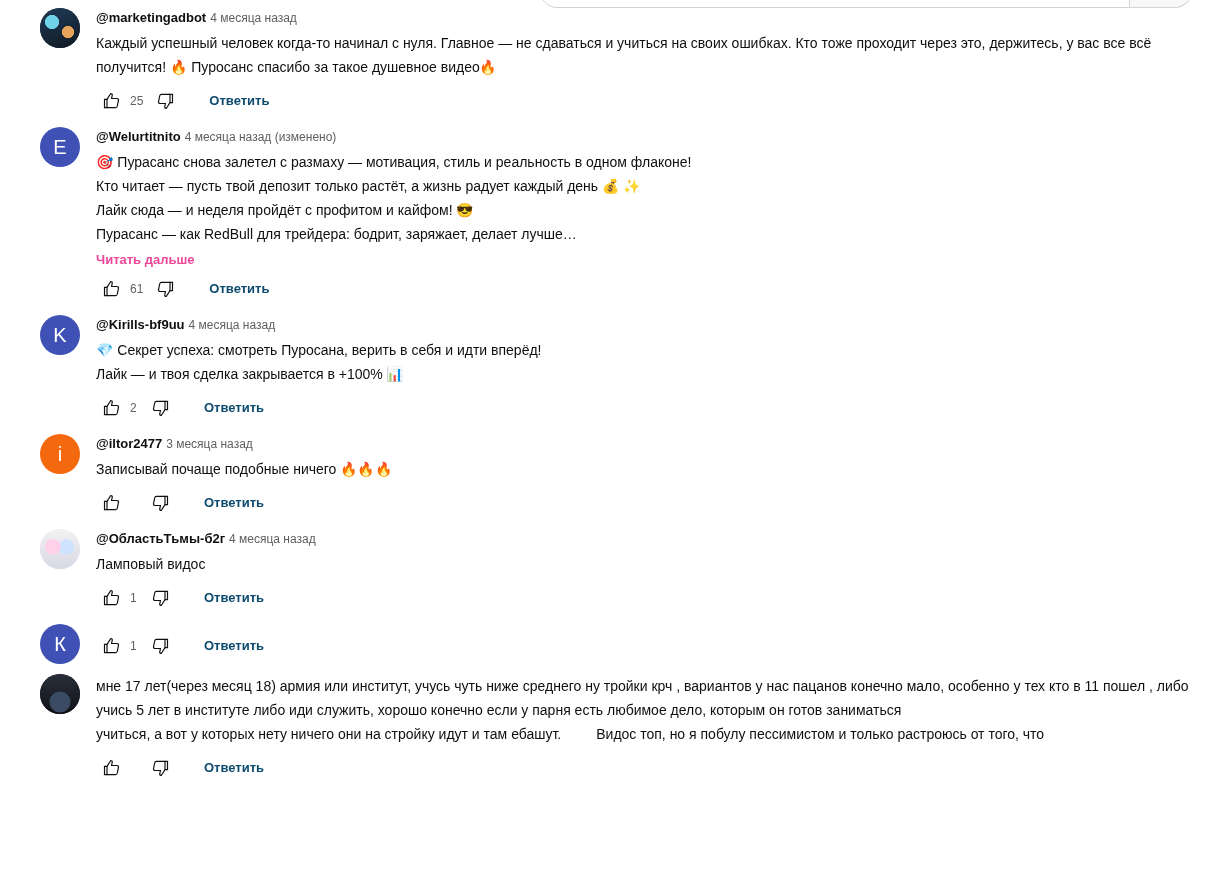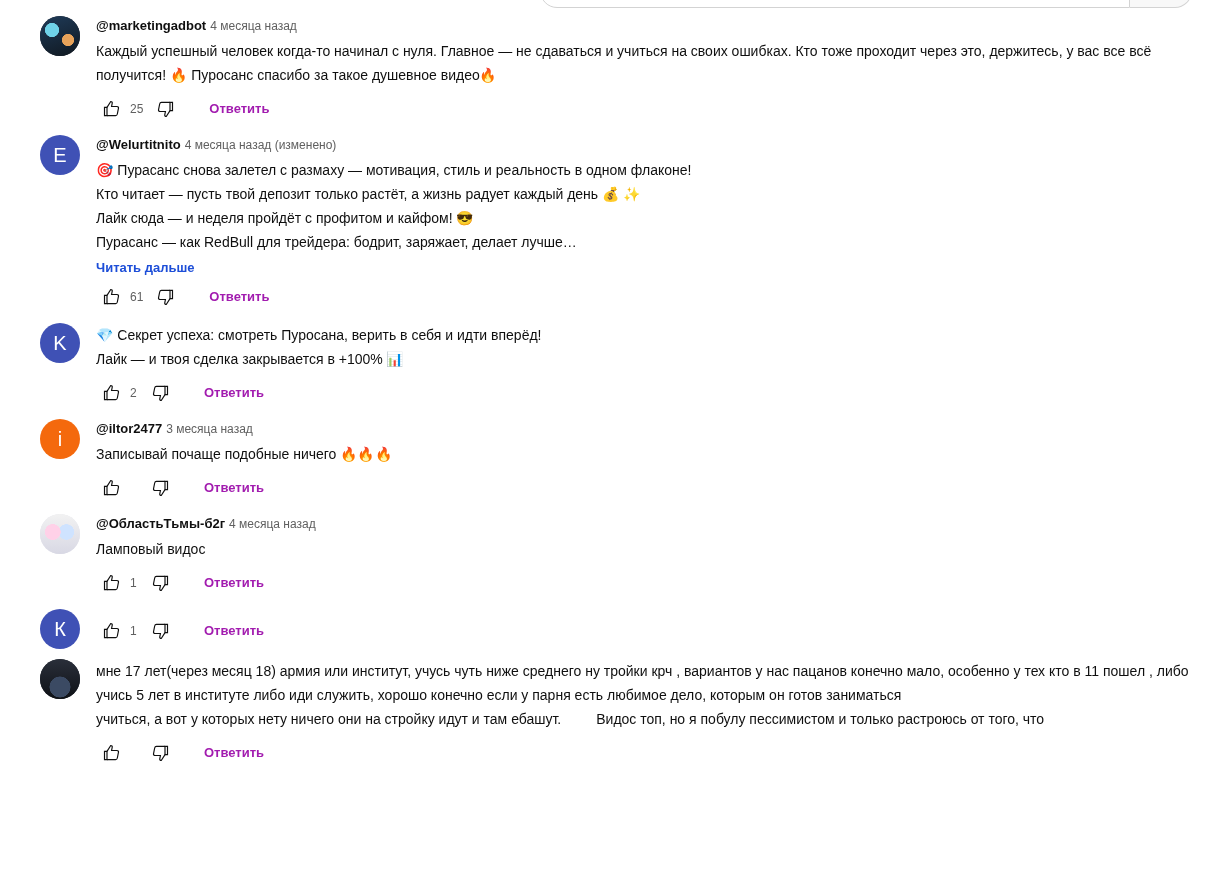--- a/index.html
+++ b/index.html
@@ -49,21 +49,21 @@
     height: 34px;
     border: 1px solid #d3d3d3;
     border-left: none;
     border-radius: 0 18px 18px 0;
     background: #f8f8f8;
     box-sizing: border-box;
   }
 
   .comments {
     position: absolute;
-    top: 16px;
+    top: 8px;
     left: 0;
     width: 1232px;
   }
 
   .comment {
     display: flex;
     padding: 0 0 0 40px;
     margin-bottom: 10px;
   }
   .avatar {
@@ -130,21 +130,21 @@
   .text {
     font-size: 14px;
     line-height: 24px;
     color: #0f0f0f;
     white-space: pre-wrap;
     margin-bottom: 2px;
   }
   .read-more {
     font-size: 13px;
     font-weight: bold;
-    color: #1d4ed8;
+    color: #ec4899;
     margin-top: 6px;
     margin-bottom: 2px;
   }
   .actions {
     display: flex;
     height: 32px;
     margin-top: 6px;
   }
   .act {
     display: flex;
@@ -162,21 +162,21 @@
   .like-count {
     font-size: 12px;
     color: #606060;
     margin-left: 2px;
     margin-right: 6px;
     min-width: 8px;
   }
   .reply-btn {
     font-size: 13px;
     font-weight: bold;
-    color: #a21caf;
+    color: #0c4a6e;
     padding: 0 12px;
     height: 32px;
     line-height: 32px;
     border-radius: 16px;
     margin-left: 8px;
   }
   svg { display: block; }
 </style>
 </head>
 <body>
@@ -247,20 +247,23 @@
           </div>
         </div>
         <div class="reply-btn">Ответить</div>
       </div>
     </div>
   </div>
 
   <div class="comment">
     <div class="avatar" style="background: rgb(63, 81, 181);">K</div>
     <div class="body">
+      <div class="header-line">
+        <span class="author">@Kirills-bf9uu</span><span class="timestamp">4 месяца назад</span>
+      </div>
       <div class="text">💎 Секрет успеха: смотреть Пуросана, верить в себя и идти вперёд!
 Лайк — и твоя сделка закрывается в +100% 📊</div>
 
       <div class="actions">
         <div class="act">
           <div class="icon-btn">
             <svg width="20" height="20" viewBox="0 0 24 24" fill="none" stroke="#0f0f0f" stroke-width="1.4">
               <path d="M3 10h3v10H3z"></path>
               <path d="M6 10l4.5-7c1.2 0 2 .9 1.8 2L11.5 9H18c1.1 0 2 .9 1.8 2l-1.4 7c-.2 1-1 2-2.1 2H6"></path>
             </svg>

